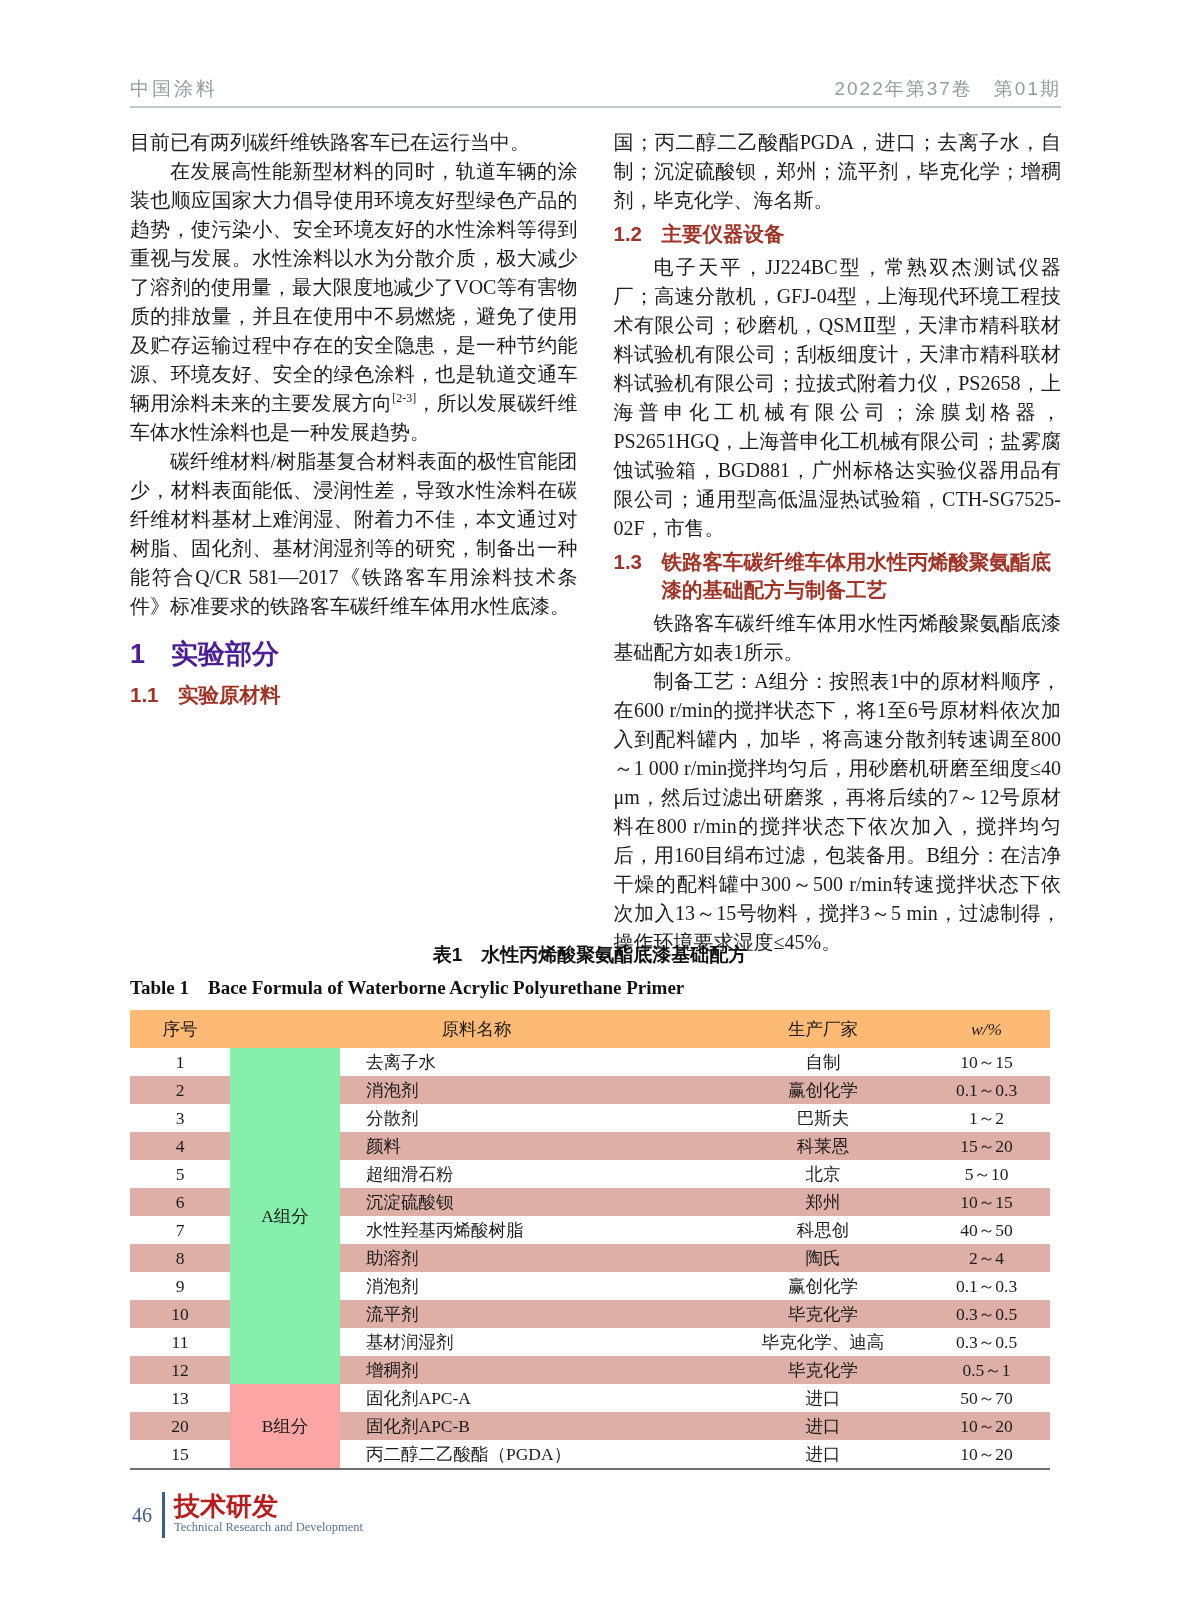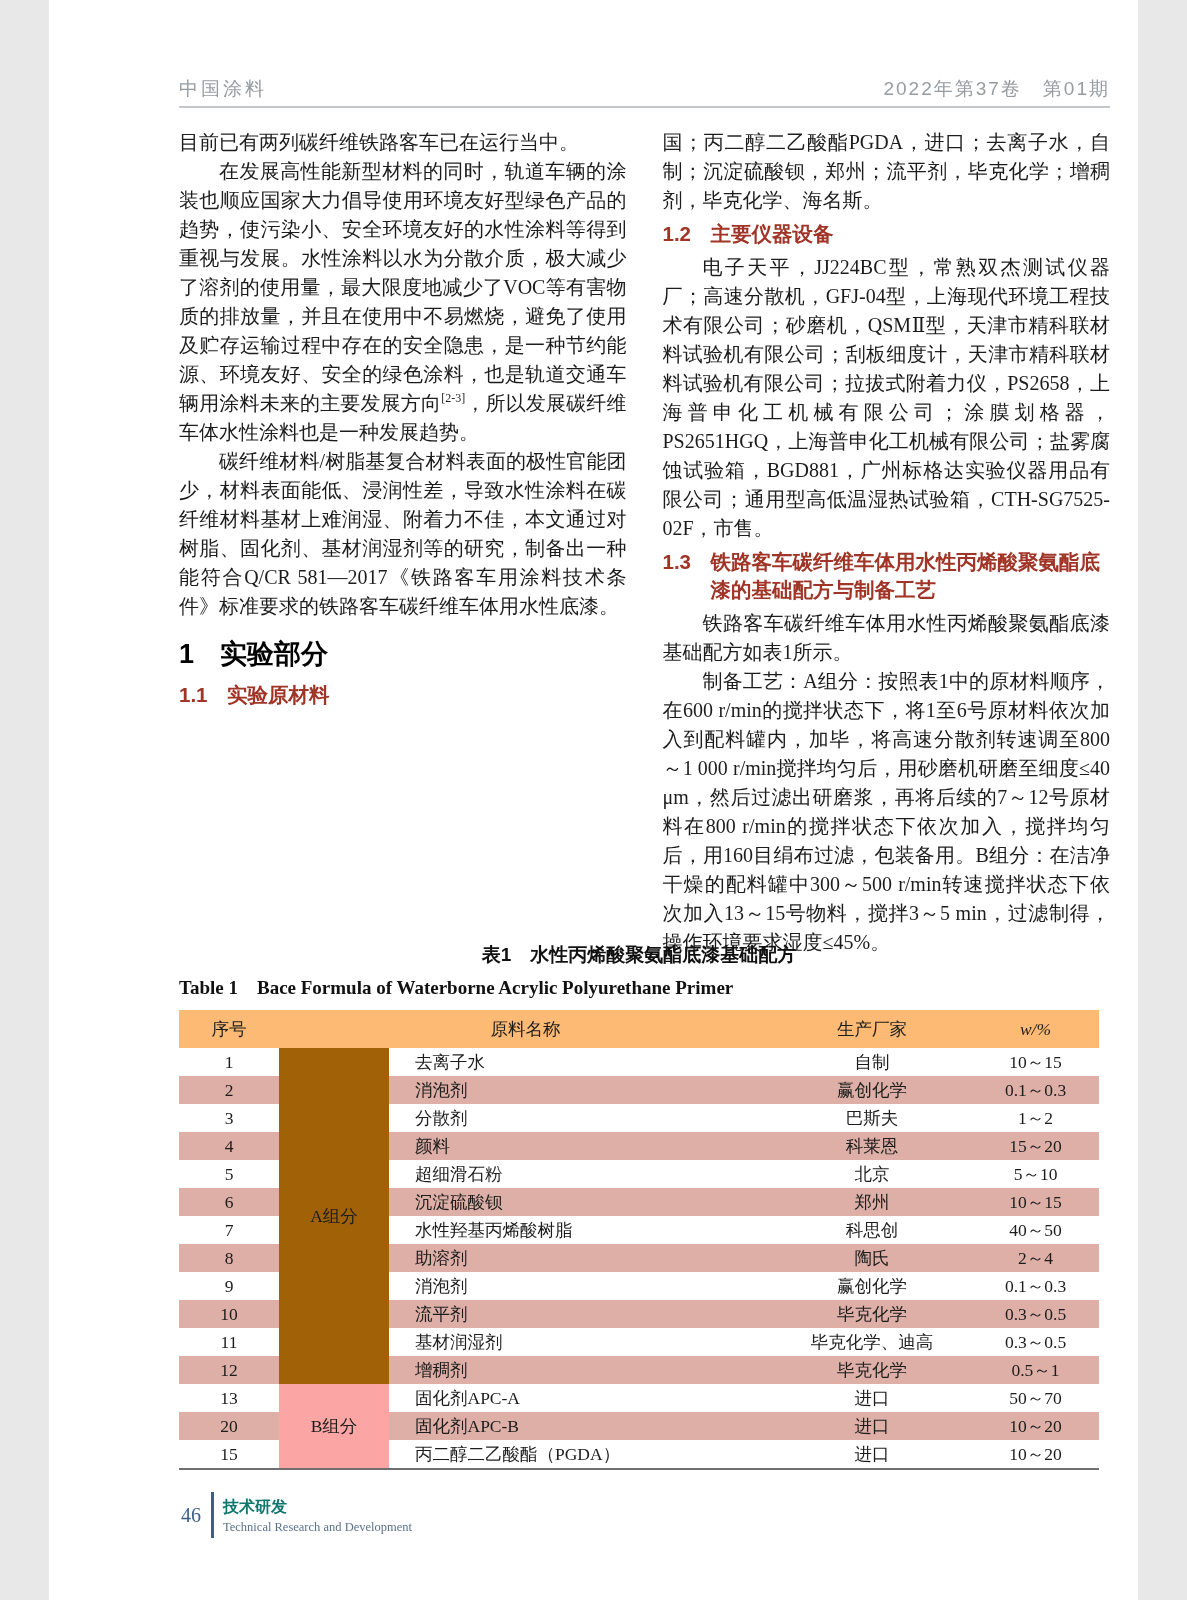--- a/index.html
+++ b/index.html
@@ -1,17 +1,17 @@
 <!DOCTYPE html>
 <html><head>
 <meta charset="utf-8">
 <style>
   html,body { margin:0; padding:0; background:#e8e8e8; }
   .page {
-    position:relative; width:1089px; height:1600px; margin:0 auto;
+    position:relative; width:1187px; height:1600px; margin:0 auto;
     background:#ffffff; overflow:hidden;
     font-family:"Liberation Serif","DejaVu Serif",serif;
     color:#1c1c1c;
   }
   
   .page-header {
     position:absolute; top:70px; left:130px; width:931px; height:38px;
     display:flex; justify-content:space-between; align-items:flex-end;
     border-bottom:2px solid #c3c7ca; padding-bottom:4px; box-sizing:border-box;
     font-family:"Liberation Sans","DejaVu Sans",sans-serif;
@@ -23,21 +23,21 @@
     position:absolute; top:128px; left:130px; width:931px;
     display:flex; gap:36px;
   }
   .col { width:455px; font-size:20px; line-height:29px; text-align:justify; }
   .col p { margin:0; }
   .col p.ind { text-indent:2em; }
   sup.ref { font-size:12px; line-height:0; }
   
   .h1 {
     font-family:"Liberation Sans","DejaVu Sans",sans-serif;
-    color:#000000; font-weight:bold; font-size:27px; line-height:34px;
+    color:#4c1d95; font-weight:bold; font-size:27px; line-height:34px;
     margin:16px 0 10px 0; text-align:left;
   }
   .h1 .num { margin-right:26px; }
   .h2 {
     font-family:"Liberation Sans","DejaVu Sans",sans-serif;
     color:#a03426; font-weight:bold; font-size:20.5px; line-height:28px;
     margin:5px 0 5px 0; display:flex; text-align:left;
   }
   .h2 .num { width:48px; flex:0 0 48px; }
   .h2 .ttl { flex:1; }
@@ -67,35 +67,35 @@
     background:#fdba74; font-weight:normal; height:38px; text-align:center;
     padding:0;
   }
   table.formula th.w-head { font-style:italic; }
   table.formula td { height:28px; padding:0; text-align:center; vertical-align:middle; }
   table.formula td.name { text-align:left; padding-left:26px; }
   table.formula tr.shaded td.no,
   table.formula tr.shaded td.name,
   table.formula tr.shaded td.mfr,
   table.formula tr.shaded td.w { background:#ddafa7; }
-  table.formula td.group { background:#a16207; }
+  table.formula td.group { background:#86efac; }
   table.formula td.group.gshaded { background:#fca5a5; }
   
   .page-footer {
     position:absolute; top:1492px; left:132px;
     display:flex; align-items:center;
   }
   .page-footer .pageno {
     font-family:"Liberation Serif","DejaVu Serif",serif;
     color:#3e5e8a; font-size:20px; margin-right:10px;
   }
   .page-footer .vbar { width:3px; height:46px; background:#3e5e8a; margin-right:9px; }
   .page-footer .sec-cn {
     font-family:Liberation Serif, serif;
-    color:#0f766e; font-weight:bold; font-size:16px; line-height:24px;
+    color:#b91c1c; font-weight:bold; font-size:26px; line-height:24px;
   }
   .page-footer .sec-en {
     font-family:"Liberation Serif","DejaVu Serif",serif;
     color:#5a738c; font-size:12.5px; line-height:17px;
   }
 </style>
 </head>
 <body>
 
 <div class="page">

